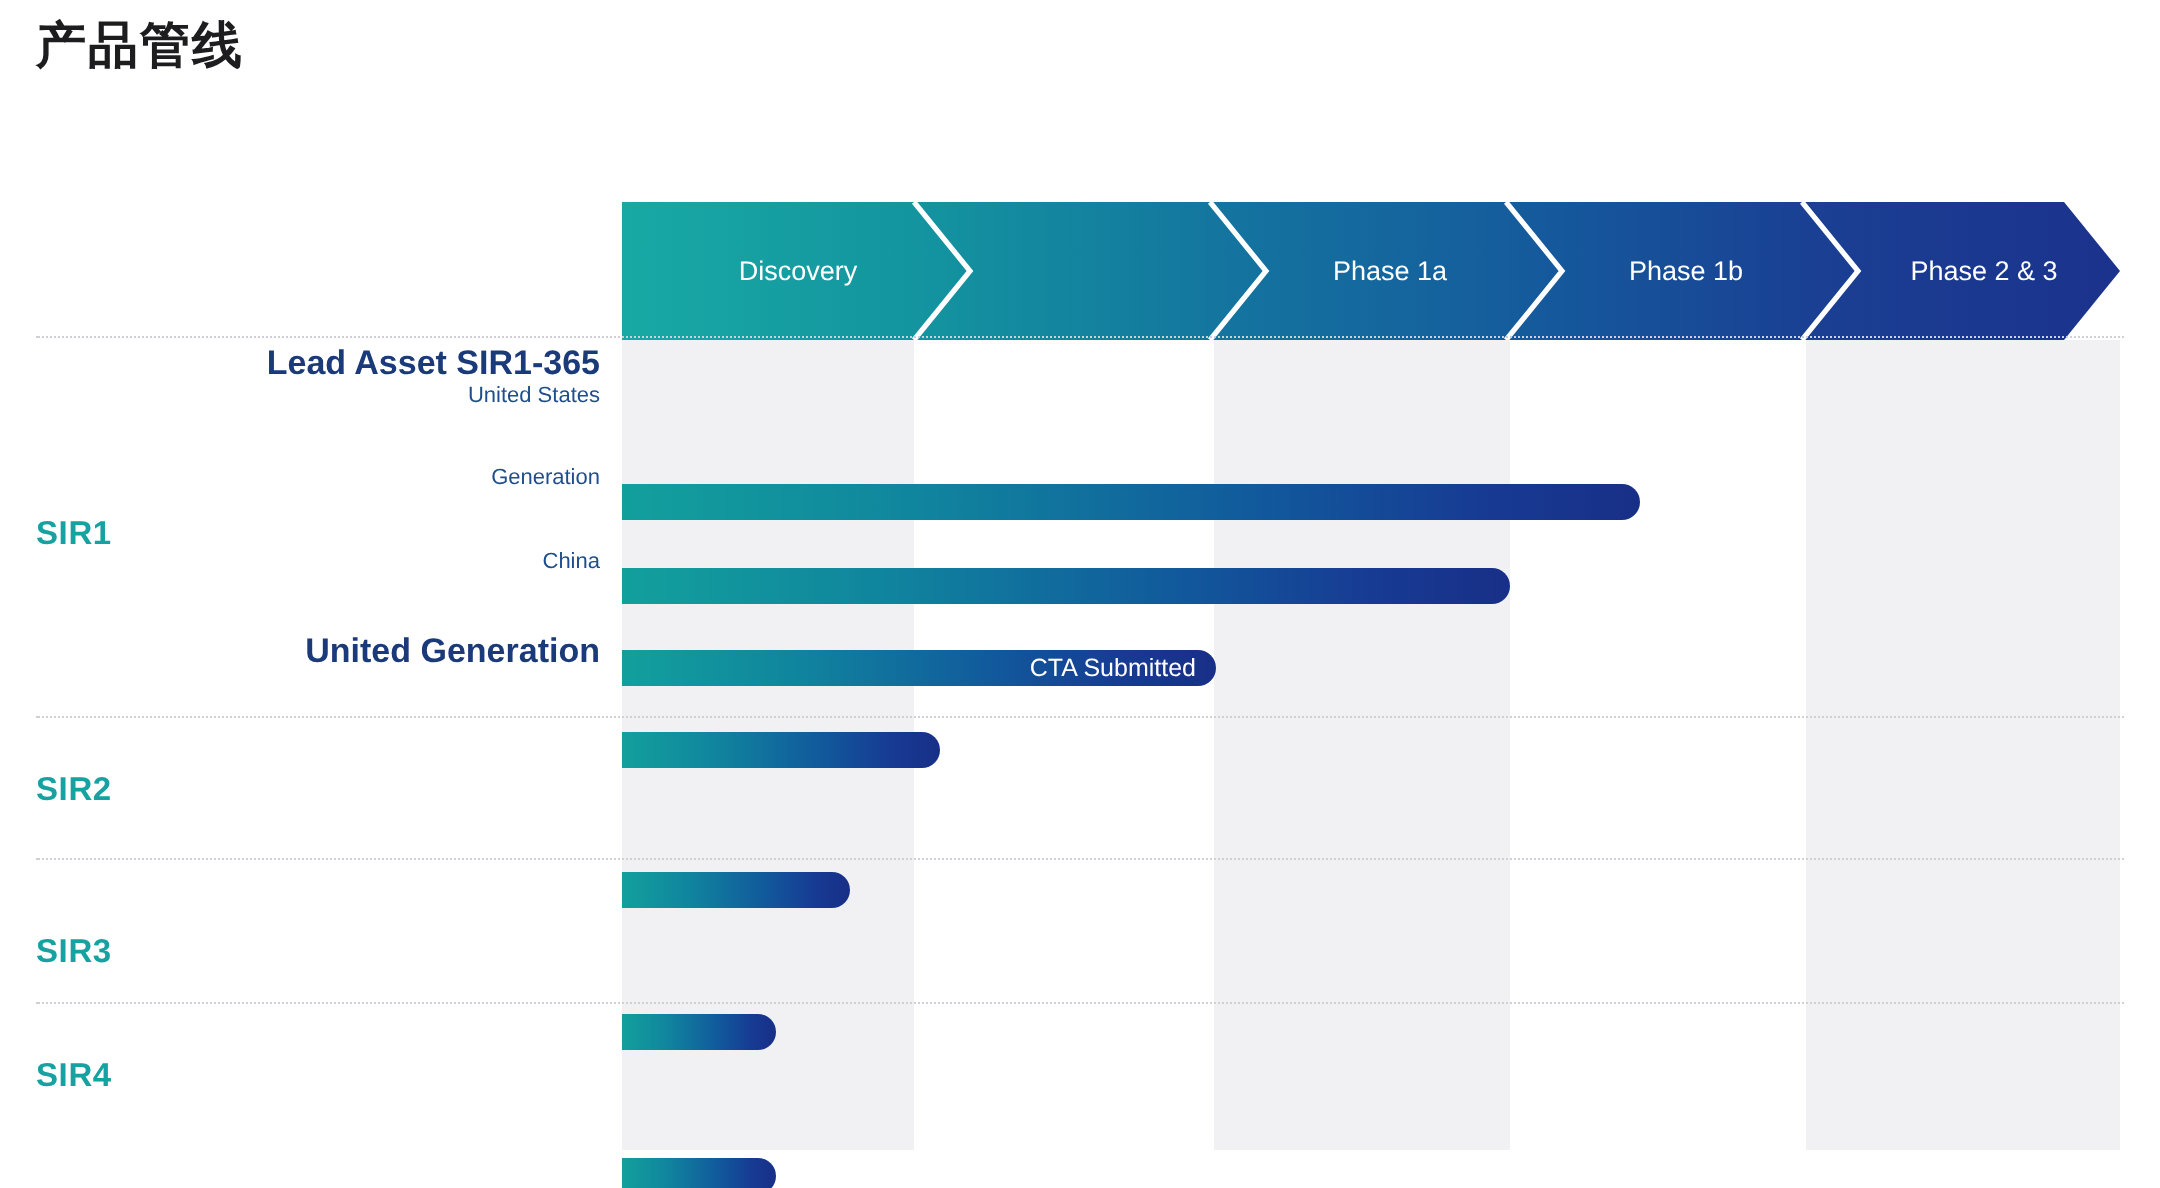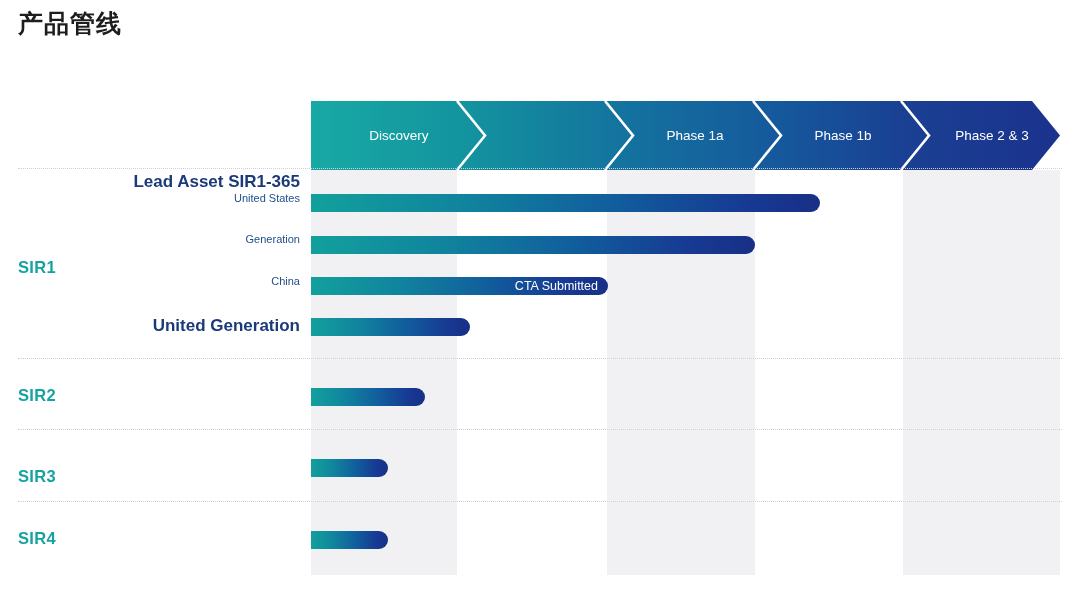--- a/index.html
+++ b/index.html
@@ -70,20 +70,21 @@
     white-space:nowrap;
   }
   .row-label.bold{color:#1b3a7a;font-weight:bold;font-size:17px;}
 
   
   .bar{
     position:absolute;
     height:18px;
     border-radius:9px;
     background:linear-gradient(90deg,#12a09c 0%,#10849e 30%,#115a9c 62%,#173a93 85%,#182f87 100%);
+    margin-top:48px;
   }
   .bar.sq{border-radius:0 9px 9px 0;}
   .bar-note{
     position:absolute;
     color:#ffffff;
     font-size:12.5px;
     top:50%;
     transform:translateY(-50%);
     right:10px;
     white-space:nowrap;

